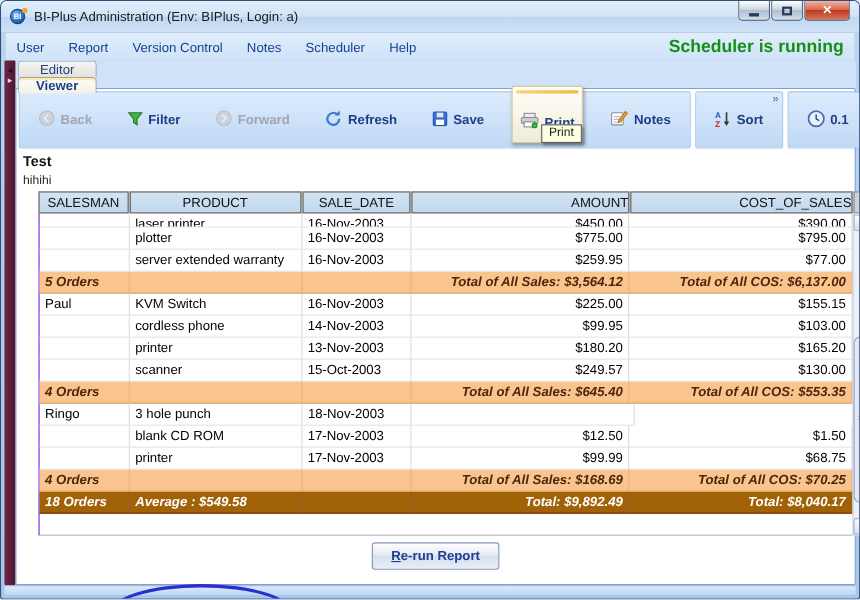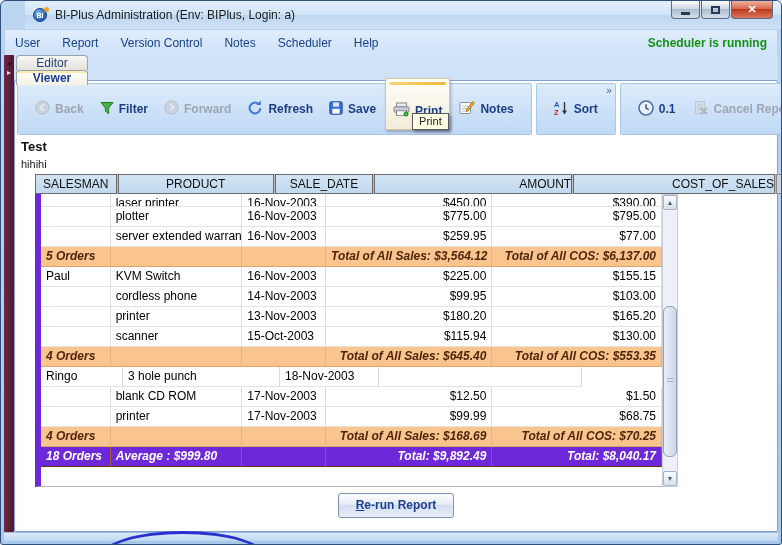--- a/index.html
+++ b/index.html
@@ -10,21 +10,21 @@
     position:relative; width:782px; height:545px; margin:0 auto;
     background:linear-gradient(#bcd6f0,#a9c7e8);
     border:1px solid #30507c; border-radius:6px 6px 3px 3px;
     overflow:hidden;
   }
 
   
   .titlebar {
     position:absolute; left:0; top:0; right:0; height:28px;
     background:linear-gradient(#e3effc 0%, #cfe3f7 50%, #bdd6f1 51%, #cfe2f6 100%);
-    display:flex; align-items:center; padding:12px 8px;margin-left:24px;
+    display:flex; align-items:center; padding:12px 8px;
   }
   .app-icon { width:16px; height:16px; position:relative; margin-right:6px; flex:0 0 auto; }
   .app-icon .orb { position:absolute; left:0; top:1px; width:14px; height:14px; border-radius:50%;
     background:radial-gradient(circle at 35% 30%, #7db5ef, #1c5fb8 70%); border:1px solid #11407f;
     color:#fff; font-size:7px; font-weight:bold; text-align:center; line-height:13px; }
   .app-icon .dot { position:absolute; right:0; top:0; width:5px; height:5px; border-radius:50%; background:#f0a229; }
   .title-text { font-size:12px; color:#1a1a1a; }
   .winbtns { position:absolute; right:8px; top:0; display:flex; }
   .winbtn {
     width:29px; height:18px; border:1px solid #5a6c84; border-top:none;
@@ -39,21 +39,21 @@
   .glyph-close { font-size:11px; font-weight:bold; }
 
   
   .menubar {
     position:absolute; left:3px; right:3px; top:28px; height:26px;
     background:linear-gradient(#e0edfc,#cfe2f8);
     border:1px solid #b9d0ea; border-bottom:none; border-radius:2px 2px 0 0;
     display:flex; align-items:center; padding:0 10px; font-size:12px;
   }
   .menu-item { color:#17408f; margin-right:22px; cursor:default; }
-  .scheduler-status { margin-left:auto; color:#149114; font-weight:bold; font-size:12px; }
+  .scheduler-status { margin-left:auto; color:#149114; font-weight:bold; font-size:16px; }
 
   
   .body-region { position:absolute; left:3px; right:3px; top:54px; bottom:12px; display:flex; background:#cfe2f8; }
 
   .splitter {
     width:10px; background:linear-gradient(90deg,#6d2747,#4e1830); flex:0 0 auto;
     position:relative; border-radius:1px;
   }
   .splitter .arrows { position:absolute; top:4px; left:0; width:10px; text-align:center; line-height:9px; }
   .splitter .arr-left { color:#2e0c1d; font-size:8px; display:block; }
@@ -86,21 +86,21 @@
   .toolbar {
     position:absolute; left:2px; right:2px; top:2px; height:52px;
     display:flex; gap:4px;
   }
   .tb-group {
     position:relative; height:100%;
     background:linear-gradient(#dcebfc,#bfd9f5);
     border:1px solid #aac7e9; border-radius:2px;
     display:flex; align-items:center; padding:0 10px; gap:4px;
   }
-  .tb-group.grow { flex:1 1 auto; gap:2px; }
+  .tb-group.grow { flex:1 1 auto; gap:18px; }
   .tb-btn {
     display:flex; align-items:center; gap:5px; padding:4px 7px;
     font-size:12px; font-weight:bold; color:#1d3e85; white-space:nowrap; cursor:default;
   }
   .tb-btn.disabled { color:#a0a6b2; }
   .tb-btn.disabled svg { filter:grayscale(1) opacity(.55); }
   .tb-btn.hovered {
     position:relative; align-self:stretch; margin:-6px 0 4px 0; padding-top:18px;
     background:linear-gradient(#fffef9,#f1ecd9);
     border:1px solid #d9c893; border-radius:2px;
@@ -127,32 +127,32 @@
   .table-wrap { position:absolute; left:20px; top:93px; width:756px; }
   .thead { display:flex; background:#bdbdbd; }
   .th {
     background:linear-gradient(#d3e4f4,#c1d8ee); border:1px solid #6b6b6b;
     font-size:12px; color:#111; text-align:center; padding:2px 0 3px;
     margin-right:1px; height:20px;
   }
   .th:last-child { margin-right:0; }
   .th.corner { background:#ccd3df; border-color:#8a8a8a; }
   .tbody { display:flex; }
-  .rows { width:627px; border-left:6px solid #6d28d9; border-bottom:1px solid #b5b5b5; }
+  .rows { width:740px; border-left:1px solid #6d28d9; border-bottom:1px solid #b5b5b5; }
   .row { display:flex; height:20px; }
   .row.clipped { height:13px; overflow:hidden; }
   .row.clipped .cell > span { display:inline-block; margin-top:-7px; }
   .cell {
     font-size:12px; color:#000; padding:2px 5px 0 5px; overflow:hidden; white-space:nowrap;
     border-right:1px solid #dcdcdc; border-bottom:1px solid #e3e3e3; height:100%;
   }
   .c0 { width:82px; } .c1 { width:157px; } .c2 { width:99px; } .c3 { width:199px; text-align:right; } .c4 { width:203px; text-align:right; }
   .row.group { background:#f9c48d; }
   .row.group .cell { color:#50250a; font-weight:bold; font-style:italic; border-right-color:#e9b37c; border-bottom-color:#dda368; }
-  .row.grand { background:#6d28d9; }
+  .row.grand { background:#a16207; }
   .row.grand .cell { color:#fff; font-weight:bold; font-style:italic; border-right-color:#a55a32; border-bottom-color:#722e0a; }
 
   
   .vscroll { width:16px; background:#edf0f7; border:1px solid #c4cdde; border-left:1px solid #c4cdde; position:relative; }
   .sb-btn {
     position:absolute; left:0; width:14px; height:15px;
     background:linear-gradient(#fdfdfd,#d9dfeb); border:1px solid #a9b3c9; border-radius:2px;
     font-size:7px; color:#4f5a70; text-align:center; line-height:14px; cursor:default;
   }
   .sb-up { top:0; } .sb-down { bottom:0; }
@@ -379,21 +379,21 @@
                   <div class="cell c0"><span></span></div>
                   <div class="cell c1"><span>printer</span></div>
                   <div class="cell c2"><span>13-Nov-2003</span></div>
                   <div class="cell c3"><span>$180.20</span></div>
                   <div class="cell c4"><span>$165.20</span></div>
                 </div>
                 <div class="row">
                   <div class="cell c0"><span></span></div>
                   <div class="cell c1"><span>scanner</span></div>
                   <div class="cell c2"><span>15-Oct-2003</span></div>
-                  <div class="cell c3"><span>$115.94</span></div>
+                  <div class="cell c3"><span>$249.57</span></div>
                   <div class="cell c4"><span>$130.00</span></div>
                 </div>
                 <div class="row group">
                   <div class="cell c0"><span>4 Orders</span></div>
                   <div class="cell c1"><span></span></div>
                   <div class="cell c2"><span></span></div>
                   <div class="cell c3"><span>Total of All Sales: $645.40</span></div>
                   <div class="cell c4"><span>Total of All COS: $553.35</span></div>
                 </div>
                 <div class="row">
@@ -418,21 +418,21 @@
                 </div>
                 <div class="row group">
                   <div class="cell c0"><span>4 Orders</span></div>
                   <div class="cell c1"><span></span></div>
                   <div class="cell c2"><span></span></div>
                   <div class="cell c3"><span>Total of All Sales: $168.69</span></div>
                   <div class="cell c4"><span>Total of All COS: $70.25</span></div>
                 </div>
                 <div class="row grand">
                   <div class="cell c0"><span>18 Orders</span></div>
-                  <div class="cell c1"><span>Average : $999.80</span></div>
+                  <div class="cell c1"><span>Average : $549.58</span></div>
                   <div class="cell c2"><span></span></div>
                   <div class="cell c3"><span>Total: $9,892.49</span></div>
                   <div class="cell c4"><span>Total: $8,040.17</span></div>
                 </div>
               </div>
             <div class="vscroll" style="height:293px;">
               <span class="sb-btn sb-up">▲</span>
               <span class="sb-thumb">
                   <span class="sb-grip"></span>
                 </span>

